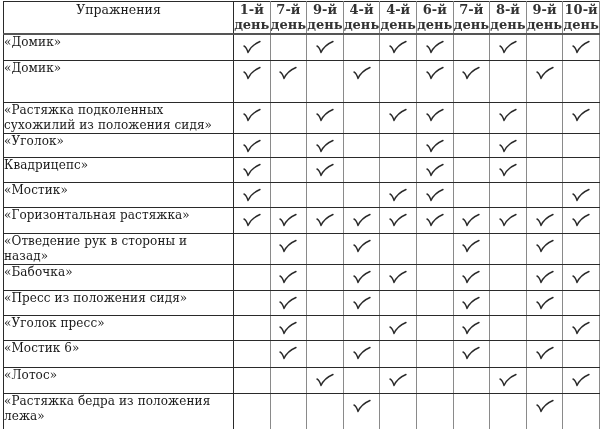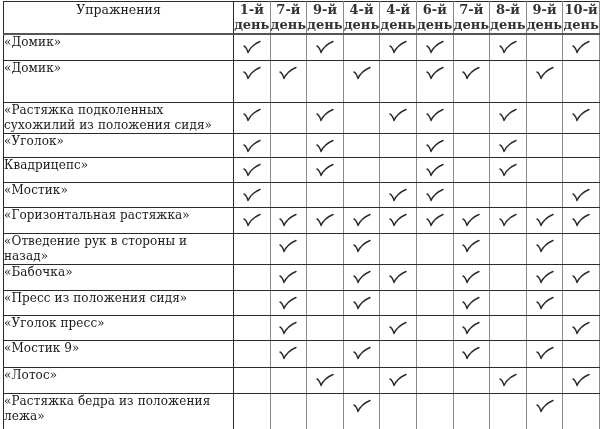--- a/index.html
+++ b/index.html
@@ -371,21 +371,21 @@
         <td class="day"><span class="check"><svg viewBox="0 0 20 14">
               <path d="M2 6 C4 7 5 9 6 12.5 C8 8 12 4 18 1.5" fill="none" stroke="#2a2a2a" stroke-width="1.4" stroke-linecap="round" stroke-linejoin="round"></path>
             </svg></span></td>
         <td class="day"></td>
         <td class="day"></td>
         <td class="day"><span class="check"><svg viewBox="0 0 20 14">
               <path d="M2 6 C4 7 5 9 6 12.5 C8 8 12 4 18 1.5" fill="none" stroke="#2a2a2a" stroke-width="1.4" stroke-linecap="round" stroke-linejoin="round"></path>
             </svg></span></td>
       </tr>
     <tr class="r-27">
-        <td class="name">«Мостик 9»</td>
+        <td class="name">«Мостик 6»</td>
         <td class="day"></td>
         <td class="day"><span class="check"><svg viewBox="0 0 20 14">
               <path d="M2 6 C4 7 5 9 6 12.5 C8 8 12 4 18 1.5" fill="none" stroke="#2a2a2a" stroke-width="1.4" stroke-linecap="round" stroke-linejoin="round"></path>
             </svg></span></td>
         <td class="day"></td>
         <td class="day"><span class="check"><svg viewBox="0 0 20 14">
               <path d="M2 6 C4 7 5 9 6 12.5 C8 8 12 4 18 1.5" fill="none" stroke="#2a2a2a" stroke-width="1.4" stroke-linecap="round" stroke-linejoin="round"></path>
             </svg></span></td>
         <td class="day"></td>
         <td class="day"></td>

